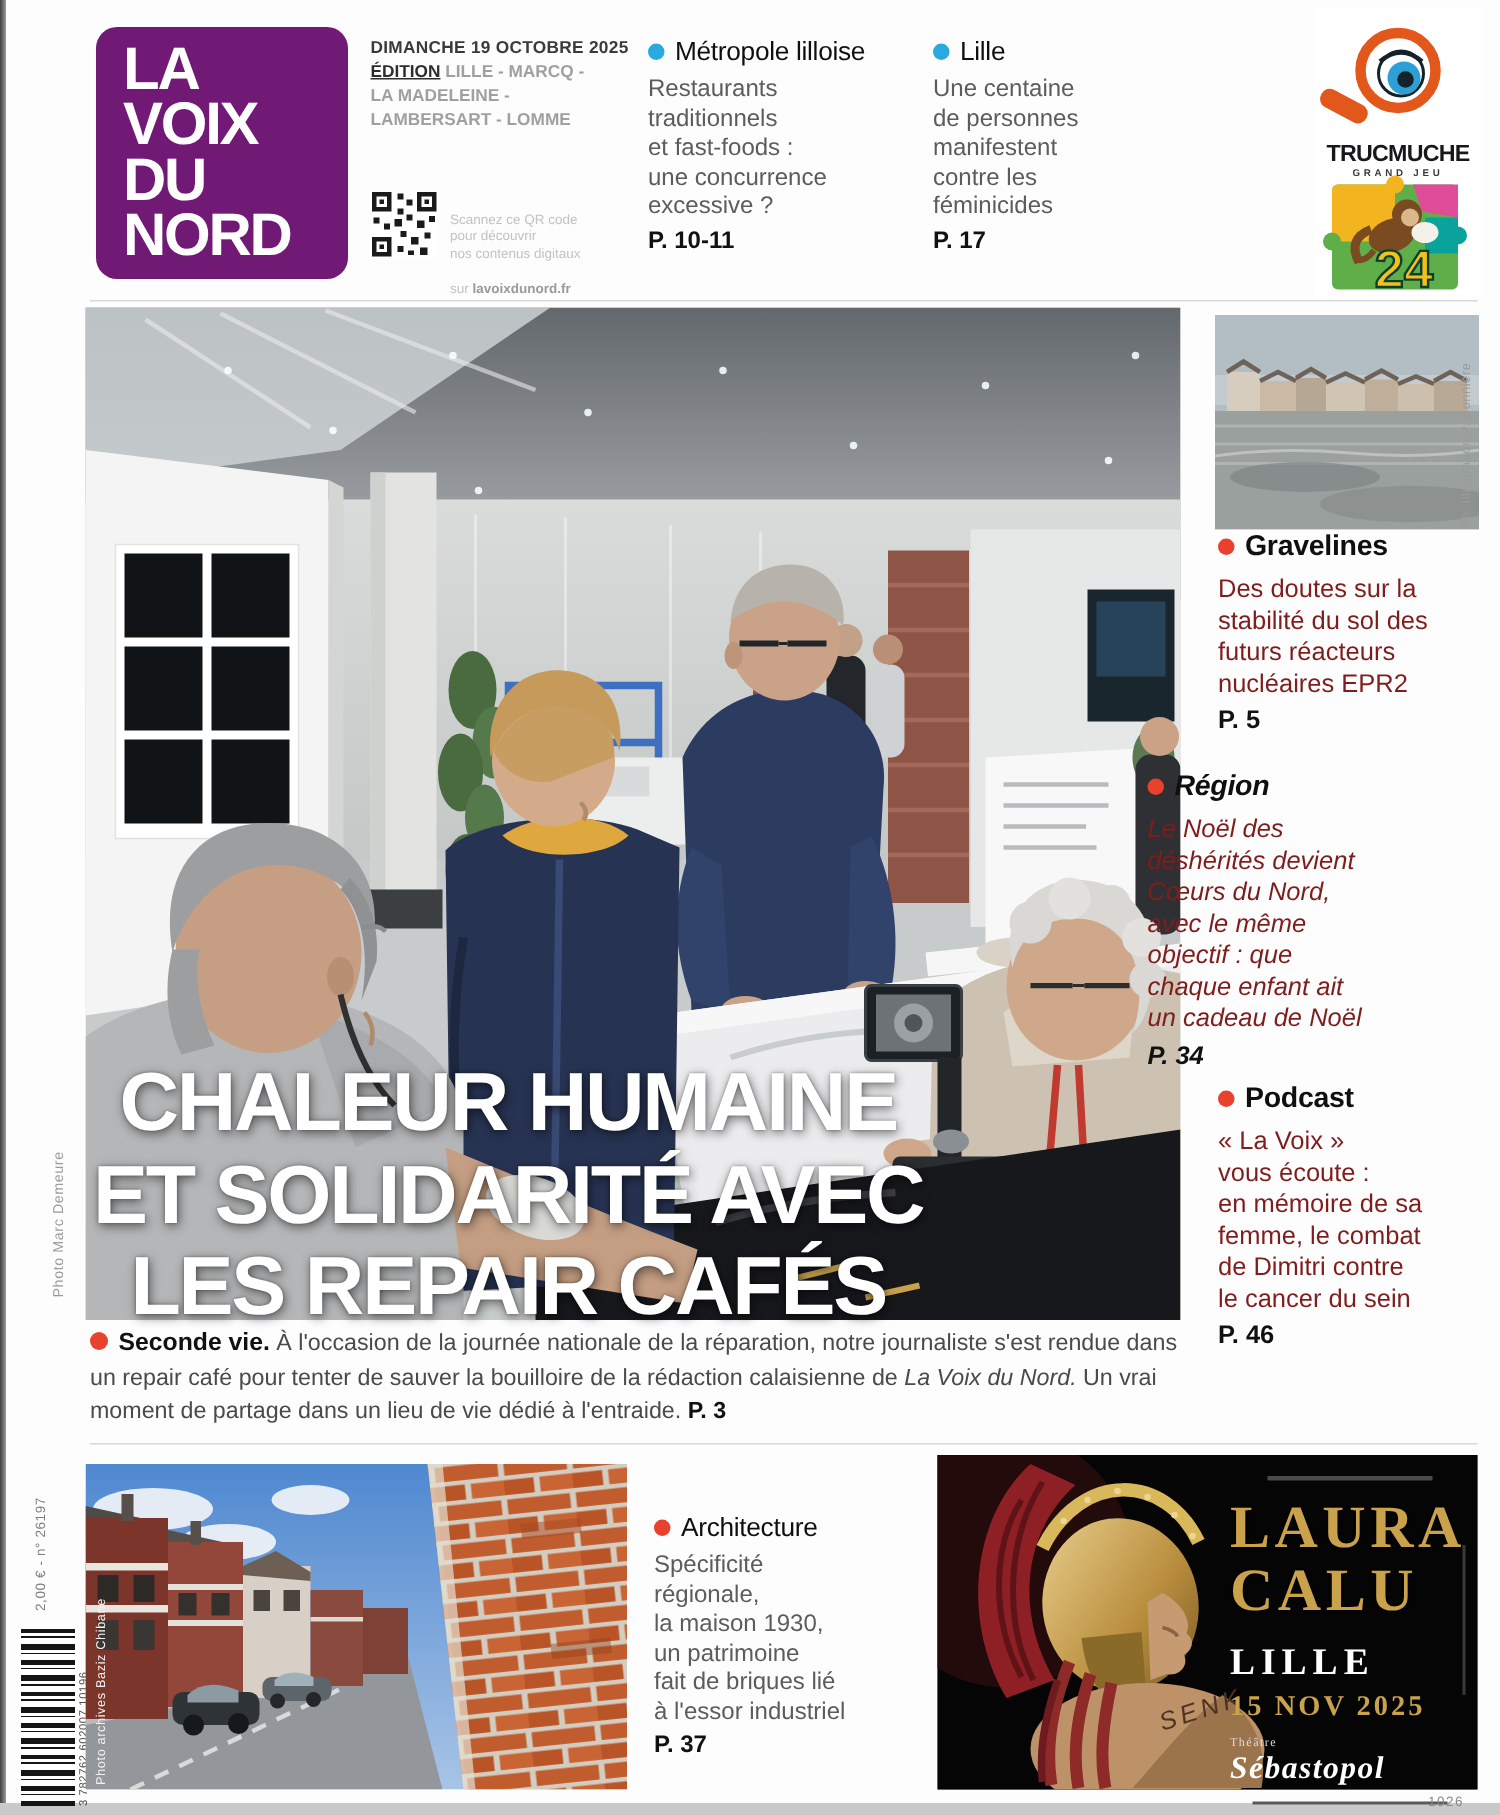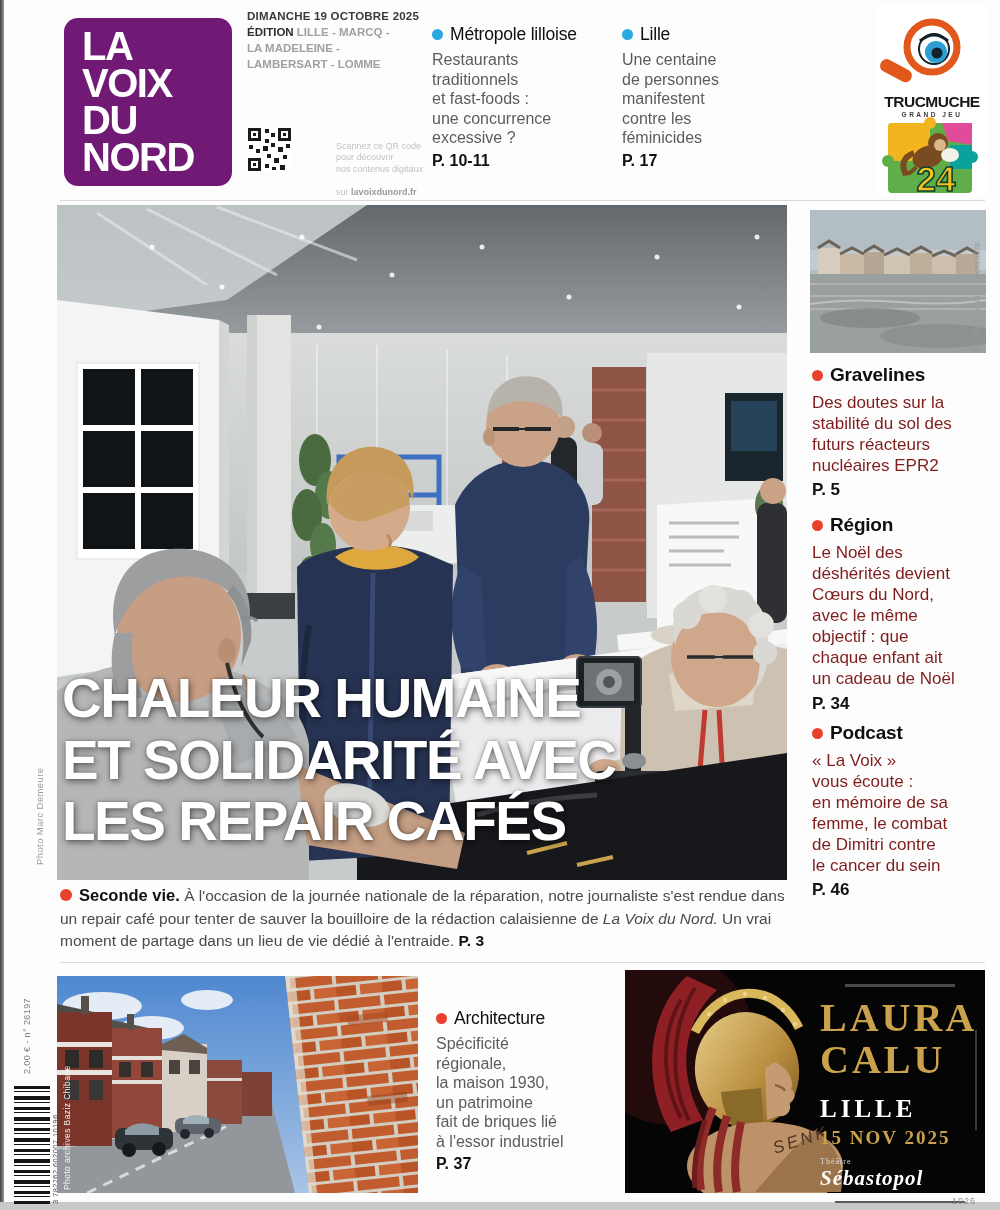--- a/index.html
+++ b/index.html
@@ -9,25 +9,25 @@
   .ml{white-space:pre-line;}
 
   
   .edge-left{left:0;top:0;width:4px;height:1210px;background:linear-gradient(90deg,#3f3f3f,#9a9a9a);}
   .edge-bottom{left:0;top:1202px;width:1000px;height:8px;background:#c9c9c9;}
 
   
   .logo{left:64px;top:18px;width:168px;height:168px;border-radius:14px;
         display:flex;flex-direction:column;justify-content:center;padding-left:18px;box-sizing:border-box;}
   .logo div{color:#fff;font-weight:bold;font-size:40px;line-height:.93;letter-spacing:-1.5px;}
-  .date-block{left:247px;top:10px;width:180px;}
+  .date-block{left:247px;top:26px;width:180px;}
   .date{font-size:11.5px;font-weight:bold;color:#3a3a3a;letter-spacing:.2px;}
   .edition{font-size:11.5px;font-weight:bold;color:#a0a0a0;line-height:1.4;margin-top:2px;}
-  .edition b{color:#2d2d2d;}
-  .qr-caption{font-size:9px;color:#c2c2c2;line-height:1.3;margin-left:36px;}
+  .edition b{color:#2d2d2d;text-decoration:underline;}
+  .qr-caption{font-size:9px;color:#c2c2c2;line-height:1.3;}
   .qr-caption b{color:#9a9a9a;}
 
   .divider{height:1px;background:#d8d8d8;}
 
   
   .bullet{display:inline-block;width:11px;height:11px;border-radius:50%;margin-right:7px;}
   .teaser-title{font-size:17.5px;font-weight:normal;color:#0f0f10;letter-spacing:-.2px;}
   .teaser-body{font-size:16px;color:#5c5c5c;line-height:1.22;margin-top:5px;}
   .page-ref{font-size:16px;font-weight:bold;color:#111;margin-top:4px;}
 
@@ -345,21 +345,21 @@
       <path d="M58,430 C48,370 82,340 130,344 C176,348 198,382 192,420 C186,396 168,376 136,372 C100,368 70,392 58,430 Z" fill="#9c9ea0"></path>
       <path d="M58,428 C52,452 54,478 64,498 L86,492 C76,470 72,448 76,428 Z" fill="#9c9ea0"></path>
       <path d="M176,380 C190,394 196,414 194,436 L184,462 C190,430 184,402 170,388 Z" fill="#8f9193"></path>
       <ellipse cx="170" cy="446" rx="9" ry="13" fill="#b98f74"></ellipse>
       <path d="M170,458 C178,492 190,516 206,532" stroke="#303030" stroke-width="4" fill="none"></path>
       <path d="M184,414 q10,-4 16,2" stroke="#8a8c8e" stroke-width="3" fill="none"></path>
       <path d="M186,470 q8,10 4,22" stroke="#b08b6b" stroke-width="3" fill="none"></path>
     </g>
   </svg>
 
-  <div class="abs" style="left:62px;top:668px;">
+  <div class="abs" style="left:62px;top:704px;text-align:center;">
     <div class="headline-line">CHALEUR HUMAINE</div>
     <div class="headline-line">ET SOLIDARITÉ AVEC</div>
     <div class="headline-line">LES REPAIR CAFÉS</div>
   </div>
 
   <svg class="abs" style="left:810px;top:210px;" width="176" height="143" viewBox="0 0 176 143">
     <rect width="176" height="143" fill="#b3bdc4"></rect>
     <rect y="40" width="176" height="20" fill="#c3cbd0"></rect>
     <g>
       <rect x="8" y="38" width="22" height="26" fill="#d6cdbf"></rect>
@@ -372,30 +372,30 @@
       <path d="M8,38 l11,-7 l11,7 M30,44 l12,-6 l12,6 M54,42 l10,-6 l10,6 M74,45 l13,-6 l13,6 M100,43 l11,-6 l11,6 M122,46 l12,-5 l12,5 M146,44 l11,-6 l11,6" stroke="#6e6358" stroke-width="3" fill="none"></path>
     </g>
     <rect y="64" width="176" height="79" fill="#9aa09e"></rect>
     <path d="M0,74 h176 M0,86 h176 M0,99 h176" stroke="#b9bdb8" stroke-width="2" opacity=".7"></path>
     <ellipse cx="60" cy="108" rx="50" ry="10" fill="#7e8484" opacity=".7"></ellipse>
     <ellipse cx="130" cy="126" rx="60" ry="12" fill="#8a8f8c" opacity=".8"></ellipse>
     <path d="M0,94 q40,-6 90,-2 q50,4 86,-2" stroke="#c6c9c4" stroke-width="2" fill="none" opacity=".8"></path>
   </svg>
   <div class="abs vup" style="left:972px;top:214px;height:138px;font-size:8.5px;">Ph. illustration P. Bonnière</div>
 
-  <div class="abs" style="left:812px;top:364px;width:172px;">
+  <div class="abs" style="left:812px;top:354px;width:172px;">
     <div><span class="bullet" style="background:#e8412c;"></span><span class="sb-title">Gravelines</span></div>
     <div class="sb-body ml">Des doutes sur la
 stabilité du sol des
 futurs réacteurs
 nucléaires EPR2</div>
     <div class="sb-page">P. 5</div>
   </div>
 
-  <div class="abs" style="left:812px;top:514px;width:172px;">
+  <div class="abs" style="left:765px;top:514px;width:172px;font-style:italic;">
     <div><span class="bullet" style="background:#e8412c;"></span><span class="sb-title">Région</span></div>
     <div class="sb-body ml">Le Noël des
 déshérités devient
 Cœurs du Nord,
 avec le même
 objectif : que
 chaque enfant ait
 un cadeau de Noël</div>
     <div class="sb-page">P. 34</div>
   </div>

